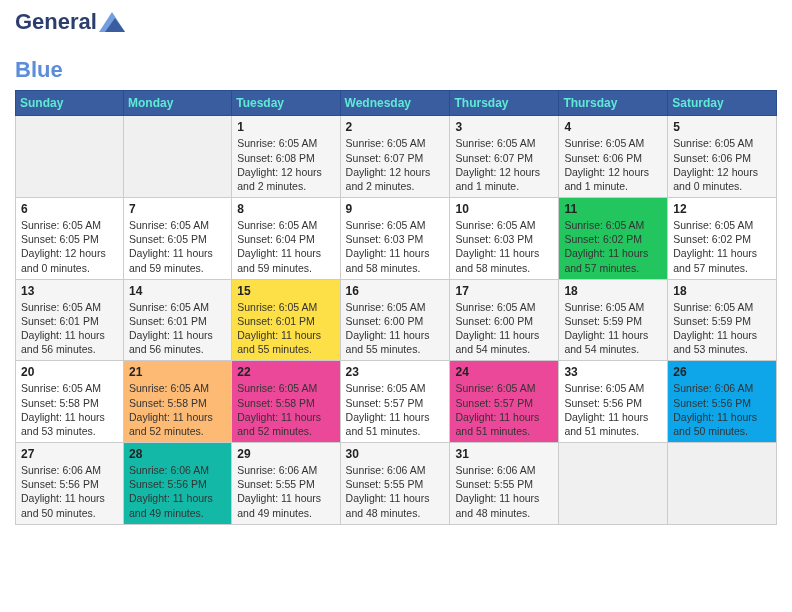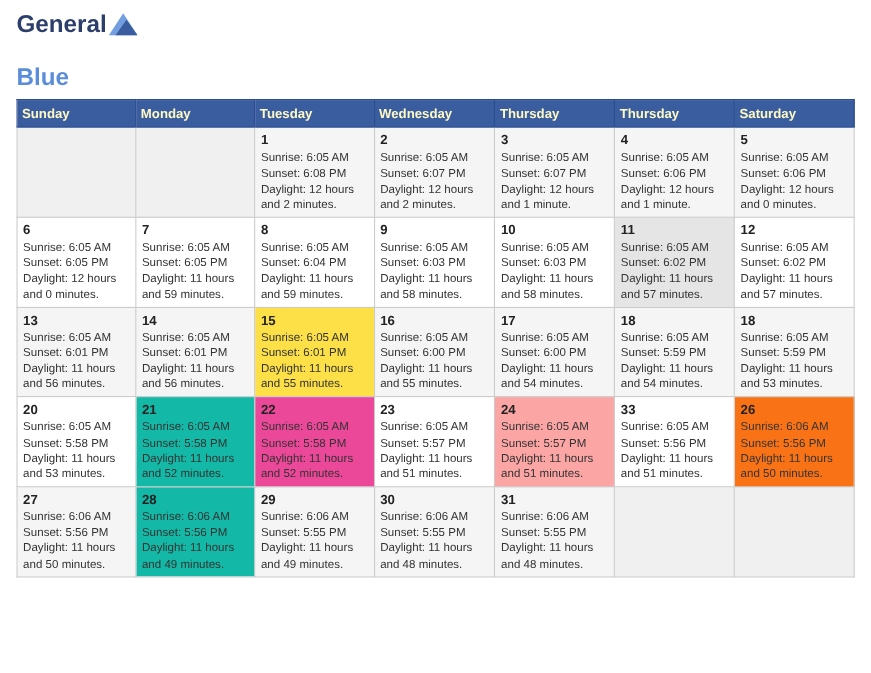--- a/index.html
+++ b/index.html
@@ -44,21 +44,21 @@
       font-size: 16px;
       color: #555;
     }
     .calendar {
       width: 100%;
       border-collapse: collapse;
       font-size: 11px;
     }
     .calendar thead tr th {
       background-color: #3a5da0;
-      color: #fef9c3;
+      color: #5eead4;
       padding: 5px 4px;
       text-align: left;
       font-size: 12px;
       font-weight: bold;
       border: 1px solid #2a4d90;
     }
     .calendar tbody tr td {
       border: 1px solid #ccc;
       vertical-align: top;
       padding: 4px 5px;
@@ -192,21 +192,21 @@
 Daylight: 11 hours
 and 58 minutes.</div>
           </td>
           <td style="background: rgb(255, 255, 255);">
             <span class="day-num">10</span>
             <div class="day-detail" style="white-space: pre-line;">Sunrise: 6:05 AM
 Sunset: 6:03 PM
 Daylight: 11 hours
 and 58 minutes.</div>
           </td>
-          <td style="background: #e5e5e5;">
+          <td style="background: #22c55e;">
             <span class="day-num">11</span>
             <div class="day-detail" style="white-space: pre-line;">Sunrise: 6:05 AM
 Sunset: 6:02 PM
 Daylight: 11 hours
 and 57 minutes.</div>
           </td>
           <td style="background: rgb(255, 255, 255);">
             <span class="day-num">12</span>
             <div class="day-detail" style="white-space: pre-line;">Sunrise: 6:05 AM
 Sunset: 6:02 PM
@@ -266,56 +266,56 @@
           </td>
         </tr>
         <tr>
           <td style="background: rgb(255, 255, 255);">
             <span class="day-num">20</span>
             <div class="day-detail" style="white-space: pre-line;">Sunrise: 6:05 AM
 Sunset: 5:58 PM
 Daylight: 11 hours
 and 53 minutes.</div>
           </td>
-          <td style="background: #14b8a6;">
+          <td style="background: #fdba74;">
             <span class="day-num">21</span>
             <div class="day-detail" style="white-space: pre-line;">Sunrise: 6:05 AM
 Sunset: 5:58 PM
 Daylight: 11 hours
 and 52 minutes.</div>
           </td>
           <td style="background: #ec4899;">
             <span class="day-num">22</span>
             <div class="day-detail" style="white-space: pre-line;">Sunrise: 6:05 AM
 Sunset: 5:58 PM
 Daylight: 11 hours
 and 52 minutes.</div>
           </td>
           <td style="background: rgb(255, 255, 255);">
             <span class="day-num">23</span>
             <div class="day-detail" style="white-space: pre-line;">Sunrise: 6:05 AM
 Sunset: 5:57 PM
 Daylight: 11 hours
 and 51 minutes.</div>
           </td>
-          <td style="background: #fca5a5;">
+          <td style="background: #ec4899;">
             <span class="day-num">24</span>
             <div class="day-detail" style="white-space: pre-line;">Sunrise: 6:05 AM
 Sunset: 5:57 PM
 Daylight: 11 hours
 and 51 minutes.</div>
           </td>
           <td style="background: rgb(255, 255, 255);">
             <span class="day-num">33</span>
             <div class="day-detail" style="white-space: pre-line;">Sunrise: 6:05 AM
 Sunset: 5:56 PM
 Daylight: 11 hours
 and 51 minutes.</div>
           </td>
-          <td style="background: #f97316;">
+          <td style="background: #0ea5e9;">
             <span class="day-num">26</span>
             <div class="day-detail" style="white-space: pre-line;">Sunrise: 6:06 AM
 Sunset: 5:56 PM
 Daylight: 11 hours
 and 50 minutes.</div>
           </td>
         </tr>
         <tr>
           <td style="background: rgb(245, 245, 245);">
             <span class="day-num">27</span>

